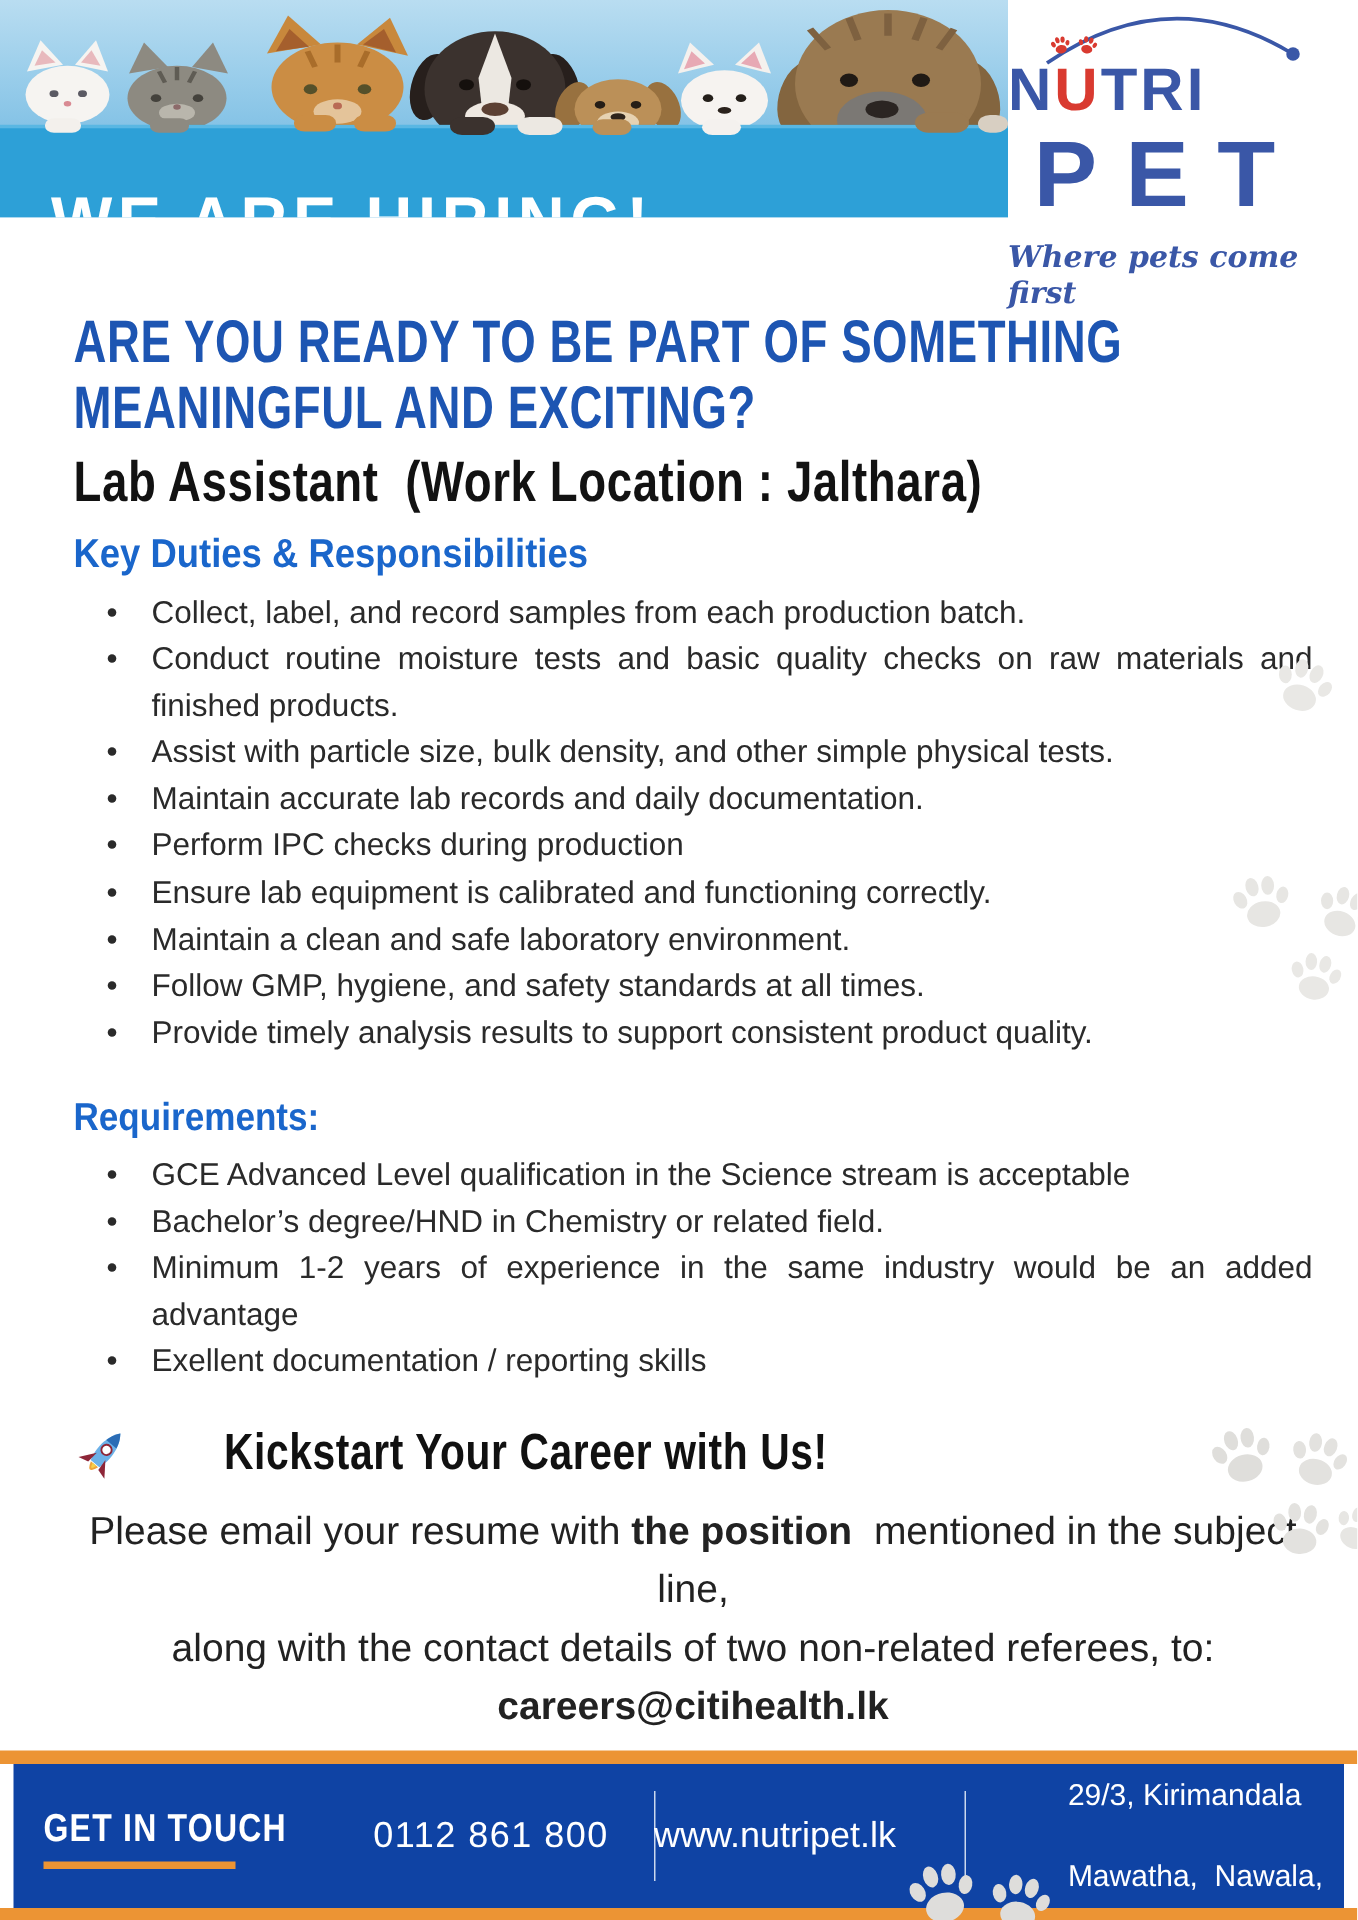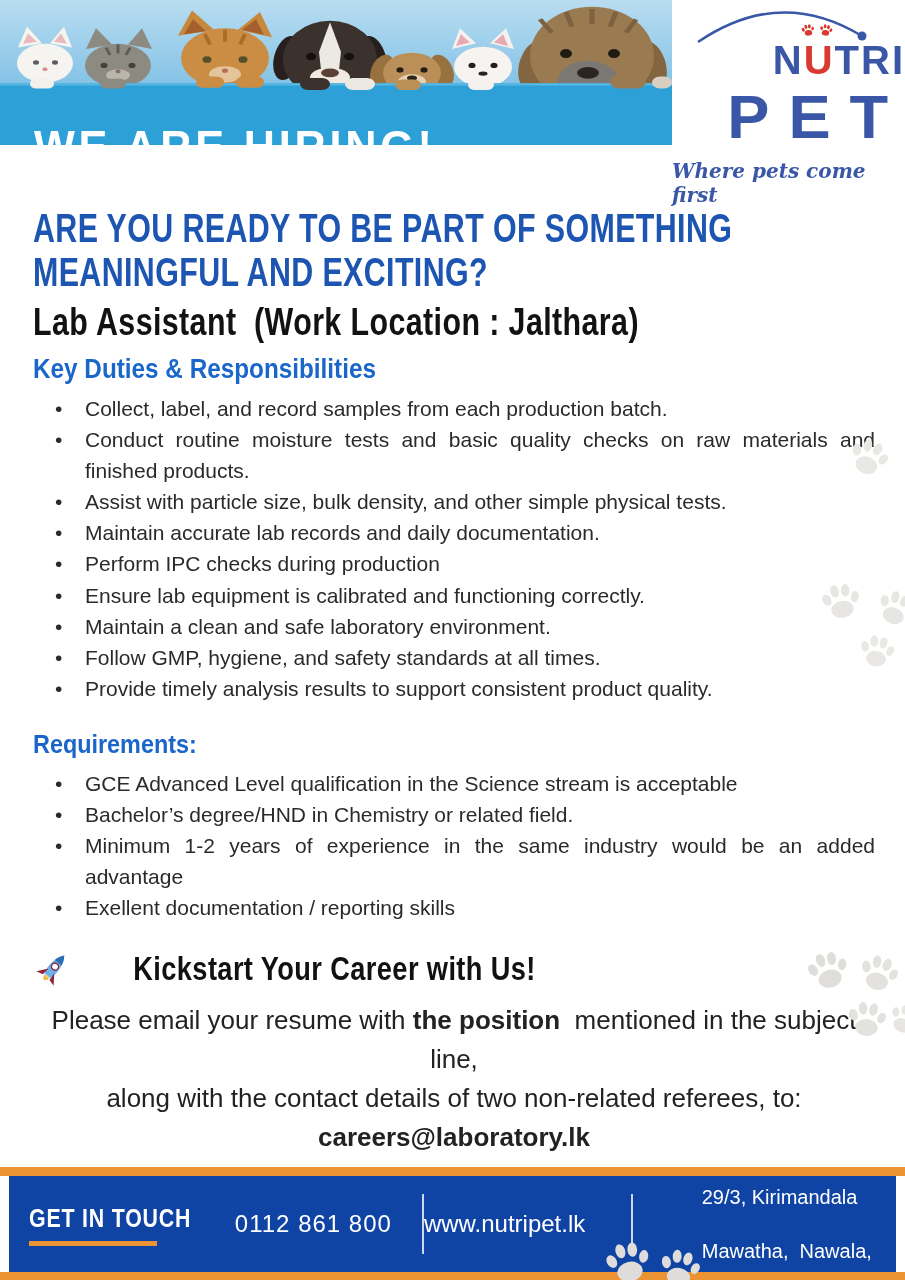--- a/index.html
+++ b/index.html
@@ -12,31 +12,31 @@
   .banner{display:flex;height:195px;}
   .photo{position:relative;width:672px;height:145px;flex:0 0 672px;overflow:hidden;}
   .photo svg{display:block;width:100%;height:100%;}
   .hiring{
     position:absolute;left:34px;top:120px;
     color:#ffffff;font-weight:800;font-size:46px;letter-spacing:4px;
     transform:scaleX(.94);transform-origin:left center;white-space:nowrap;
   }
   .logo-area{
     position:relative;flex:1;background:#ffffff;
-    display:flex;flex-direction:column;align-items:flex-end;justify-content:flex-start;
+    display:flex;flex-direction:column;align-items:flex-start;justify-content:flex-start;
     padding-top:26px;
   }
   .logo-arc{position:absolute;top:2px;left:18px;width:196px;height:52px;}
   .logo-word{position:relative;font-weight:800;font-size:40px;letter-spacing:2px;color:#3a57a7;line-height:1;margin-top:14px;}
   .logo-word .u{color:#d93a30;position:relative;}
   .logo-paws{position:absolute;top:-15px;left:-3px;width:34px;height:16px;display:flex;gap:4px;}
   .logo-pet{font-weight:800;font-size:62px;letter-spacing:.30em;margin-left:.3em;color:#3a57a7;line-height:1.05;margin-top:4px;transform:scaleX(1.02);}
   .logo-tagline{font-family:"DejaVu Serif", serif;font-style:italic;font-weight:700;font-size:20px;color:#3a57a7;margin-top:10px;}
   
-  main{padding:0 30px 0 33px;}
+  main{padding:0 30px 0 33px;margin-left:16px;}
   .intro{
     margin:12px 0 0;color:#1d55b2;font-weight:800;font-size:40px;line-height:1.09;
     transform:scaleX(.76);transform-origin:left top;white-space:nowrap;letter-spacing:.5px;
   }
   .job-title{
     margin:8px 0 0;color:#121212;font-weight:800;font-size:38px;line-height:1.1;
     transform:scaleX(.80);transform-origin:left top;white-space:pre;letter-spacing:.5px;
   }
   .sec-heading{
     margin:10px 0 0;color:#1a66cb;font-weight:700;font-size:27px;line-height:1.15;
@@ -69,21 +69,21 @@
   .footer-inner{
     margin:0 9px;height:96px;background:#0f43a4;color:#ffffff;
     display:flex;align-items:center;padding:0 14px 0 20px;box-sizing:border-box;
   }
   .git-block{display:flex;flex-direction:column;}
   .git-label{
     font-weight:600;font-size:26px;letter-spacing:1px;white-space:nowrap;
     transform:scaleX(.82);transform-origin:left center;
   }
   .git-underline{height:5px;background:#ec9434;margin-top:7px;width:128px;}
-  .phone{margin-left:8px;font-size:24px;letter-spacing:1px;white-space:nowrap;}
+  .phone{margin-left:22px;font-size:24px;letter-spacing:1px;white-space:nowrap;}
   .vdiv{width:2px;height:60px;background:rgba(235,242,252,.85);}
   .d1{margin-left:30px;}
   .d2{margin-left:46px;}
   .site{font-size:24px;white-space:nowrap;}
   .addr{margin-left:24px;font-size:20px;line-height:1.35;white-space:pre;}
   
   .paw-mark{position:absolute;pointer-events:none;}
 </style>
 </head>
 <body>
@@ -268,21 +268,21 @@
           <path d="M27,47 Q32,62 37,47 Z" fill="#f0a43b"></path>
           <path d="M29.5,47 Q32,57 34.5,47 Z" fill="#f6d14b"></path>
         </g>
       </svg>
       <div class="cta-heading">Kickstart Your Career with Us!</div>
     </div>
 
     <div class="apply">
       <div class="line"><span>Please email your resume with </span><span class="b">the position</span><span>  mentioned in the subject line,</span></div>
       <div class="line">along with the contact details of two non-related referees, to:</div>
-      <div class="email">careers@laboratory.lk</div>
+      <div class="email">careers@citihealth.lk</div>
     </div>
   </main>
 
   <footer>
     <div class="footer-inner">
       <div class="git-block">
         <div class="git-label">GET IN TOUCH</div>
         <div class="git-underline"></div>
       </div>
       <div class="phone">0112 861 800</div>

